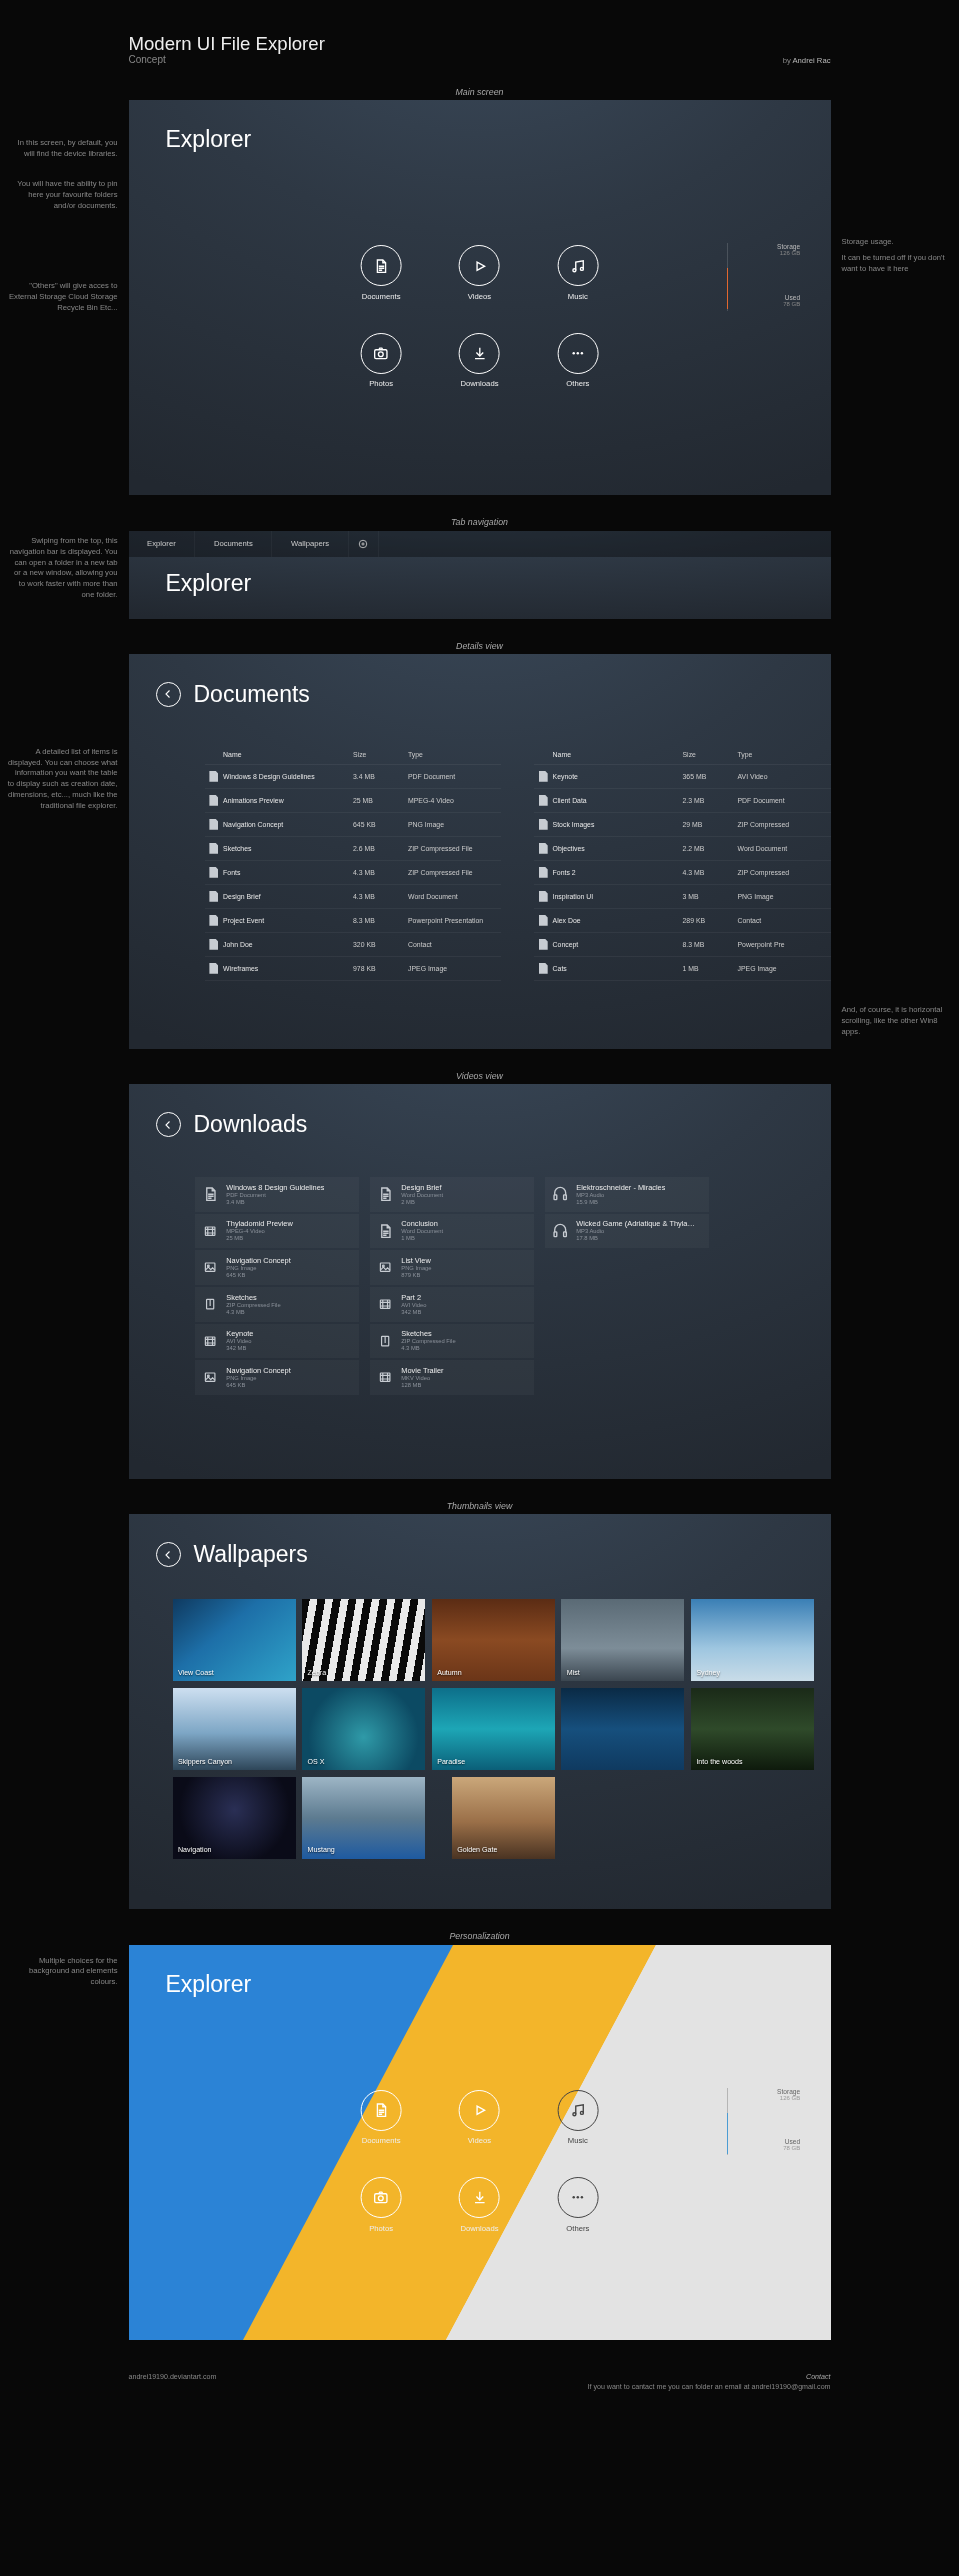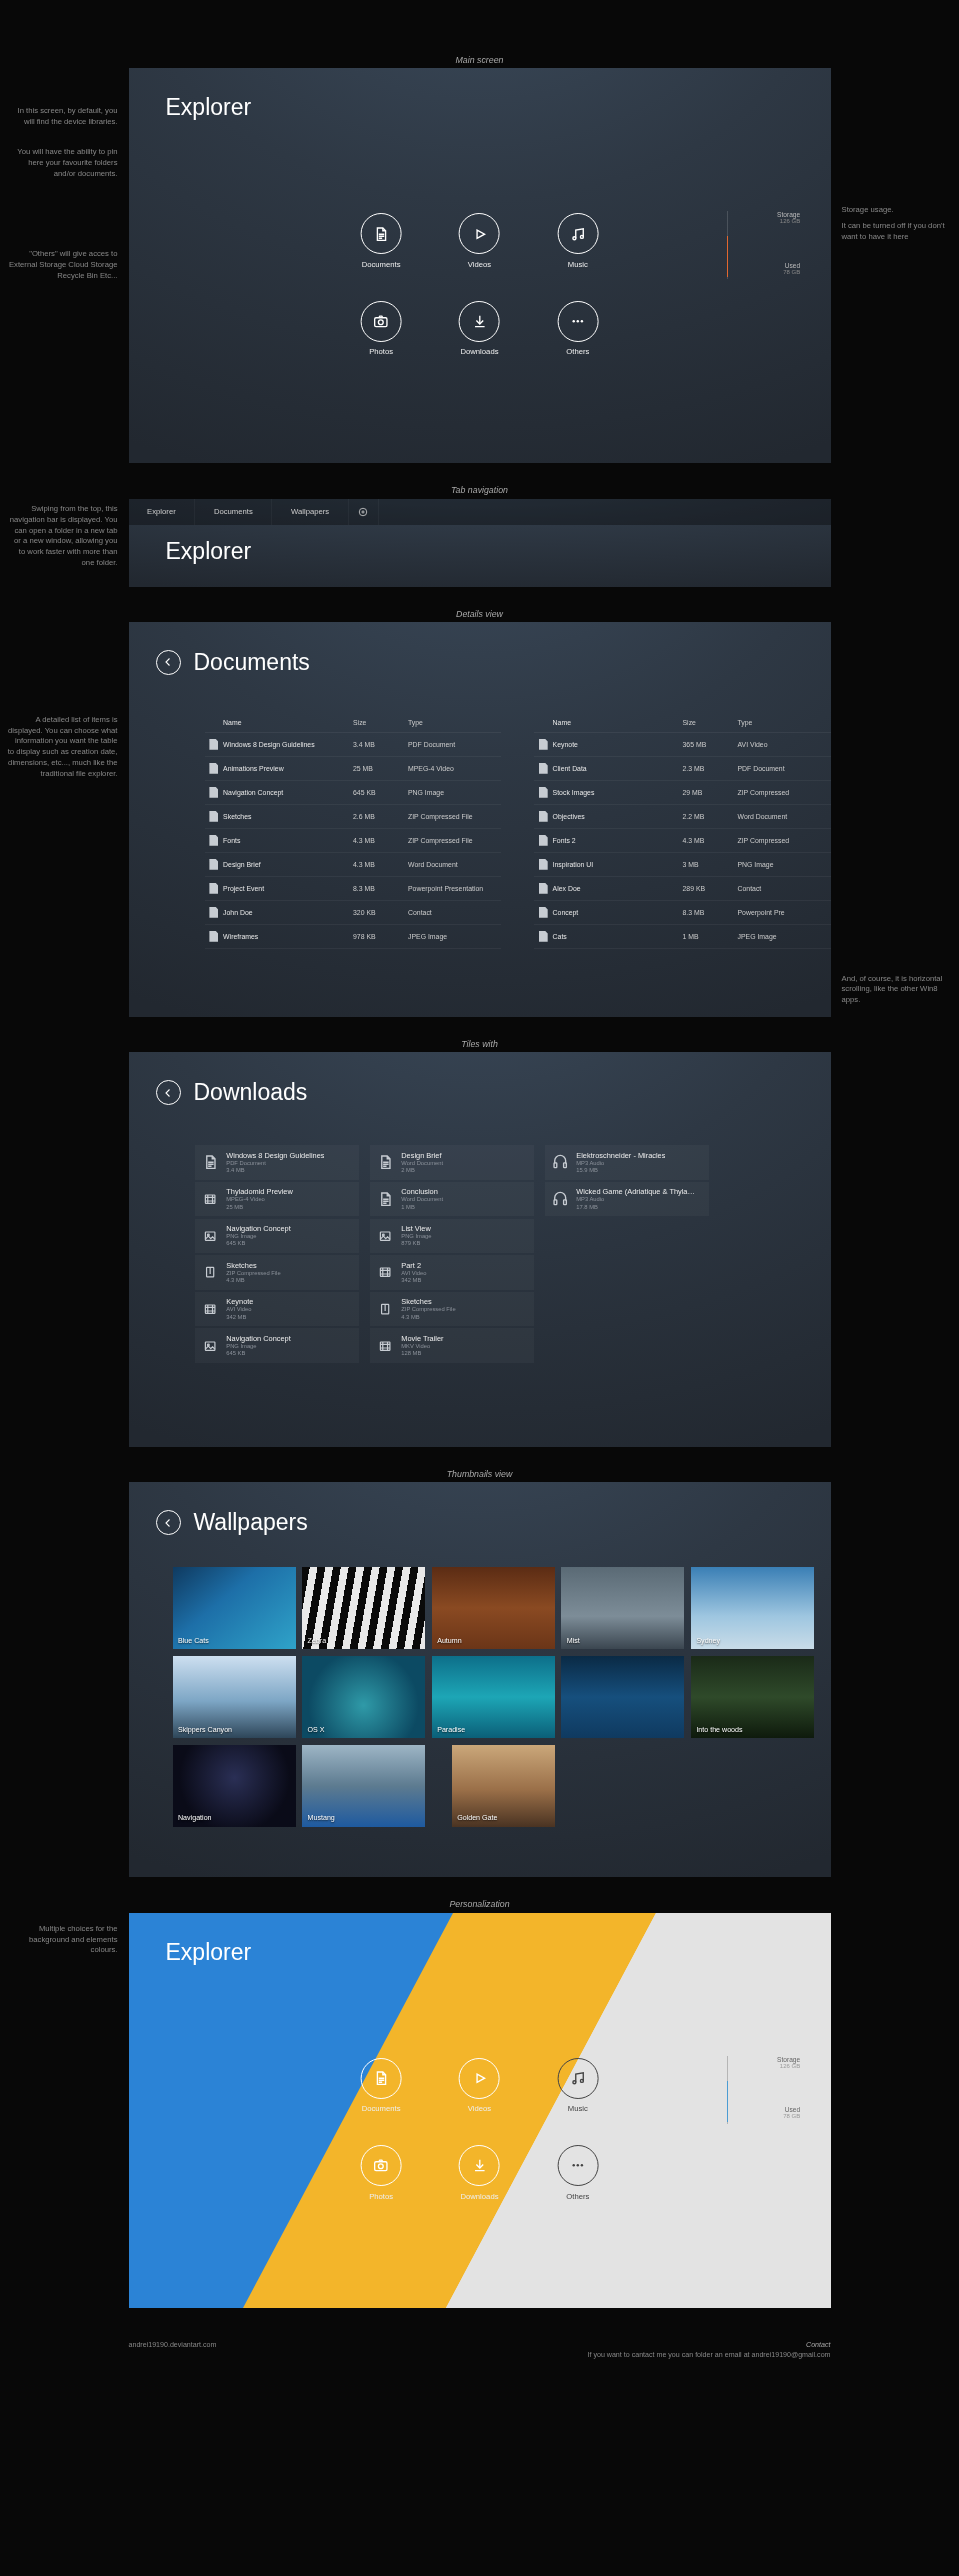--- a/index.html
+++ b/index.html
@@ -224,20 +224,29 @@
 .footer .right { text-align: right; }
 .footer .right .hd { font-style: italic; color: #aaa; display: block; margin-bottom: 2.2px; }
 
 svg { display: block; }
 </style>
 </head>
 <body>
 
 <div class="page-wrap">
 
+  <div class="header-row">
+    <div>
+      <div class="page-title">Modern UI File Explorer</div>
+      <div class="page-sub">Concept</div>
+    </div>
+    <div class="by-line">
+      <span>by </span><span class="author">Andrei Rac</span>
+    </div>
+  </div>
 
   <div class="section-label">Main screen</div>
   <div class="screen-holder">
     <div class="anno left" style="left:-121px; top:38px;">In this screen, by default, you will find the device libraries.</div>
     <div class="anno left" style="left:-121px; top:79px;">You will have the ability to pin here your favourite folders and/or documents.</div>
     <div class="anno left" style="left:-121px; top:181px;">"Others" will give acces to External Storage Cloud Storage Recycle Bin Etc...</div>
     <div class="anno right" style="right:-121px; top:137px;">Storage usage.</div>
     <div class="anno right" style="right:-121px; top:153px;">It can be turned off if you don't want to have it here</div>
 
     <div class="screen main">
@@ -507,21 +516,21 @@
               </div>
               <div class="c-name">Cats</div>
               <div class="c-size">1 MB</div>
               <div class="c-type">JPEG Image</div>
             </div>
           </div>
       </div>
     </div>
   </div>
 
-  <div class="section-label">Tiles with</div>
+  <div class="section-label">Videos view</div>
   <div class="screen-holder">
     <div class="screen tiles">
       <div class="view-header">
         <div class="back-btn">
           <svg width="12" height="12" viewBox="0 0 24 24" fill="none" stroke="#fff" stroke-width="2.2">
               <path d="M15 5l-7 7 7 7"></path>
             </svg>
         </div>
         <div class="view-title">Downloads</div>
       </div>
@@ -718,21 +727,21 @@
       <div class="view-header">
         <div class="back-btn">
           <svg width="12" height="12" viewBox="0 0 24 24" fill="none" stroke="#fff" stroke-width="2.2">
               <path d="M15 5l-7 7 7 7"></path>
             </svg>
         </div>
         <div class="view-title">Wallpapers</div>
       </div>
       <div class="thumb-grid" id="thumb-grid">
           <div class="thumb" style="background: linear-gradient(140deg, rgb(15, 58, 96), rgb(29, 111, 168) 40%, rgb(47, 163, 201));">
-            <div class="t-cap">Blue Cats</div>
+            <div class="t-cap">View Coast</div>
           </div>
           <div class="thumb" style="background: repeating-linear-gradient(100deg, rgb(10, 10, 10) 0px, rgb(10, 10, 10) 7.7px, rgb(233, 233, 233) 7.7px, rgb(233, 233, 233) 15.3px);">
             <div class="t-cap">Zebra</div>
           </div>
           <div class="thumb" style="background: linear-gradient(rgb(91, 44, 20), rgb(138, 74, 34) 50%, rgb(107, 53, 24));">
             <div class="t-cap">Autumn</div>
           </div>
           <div class="thumb" style="background: linear-gradient(rgb(90, 106, 117), rgb(125, 141, 152) 60%, rgb(59, 70, 80));">
             <div class="t-cap">Mist</div>
           </div>

